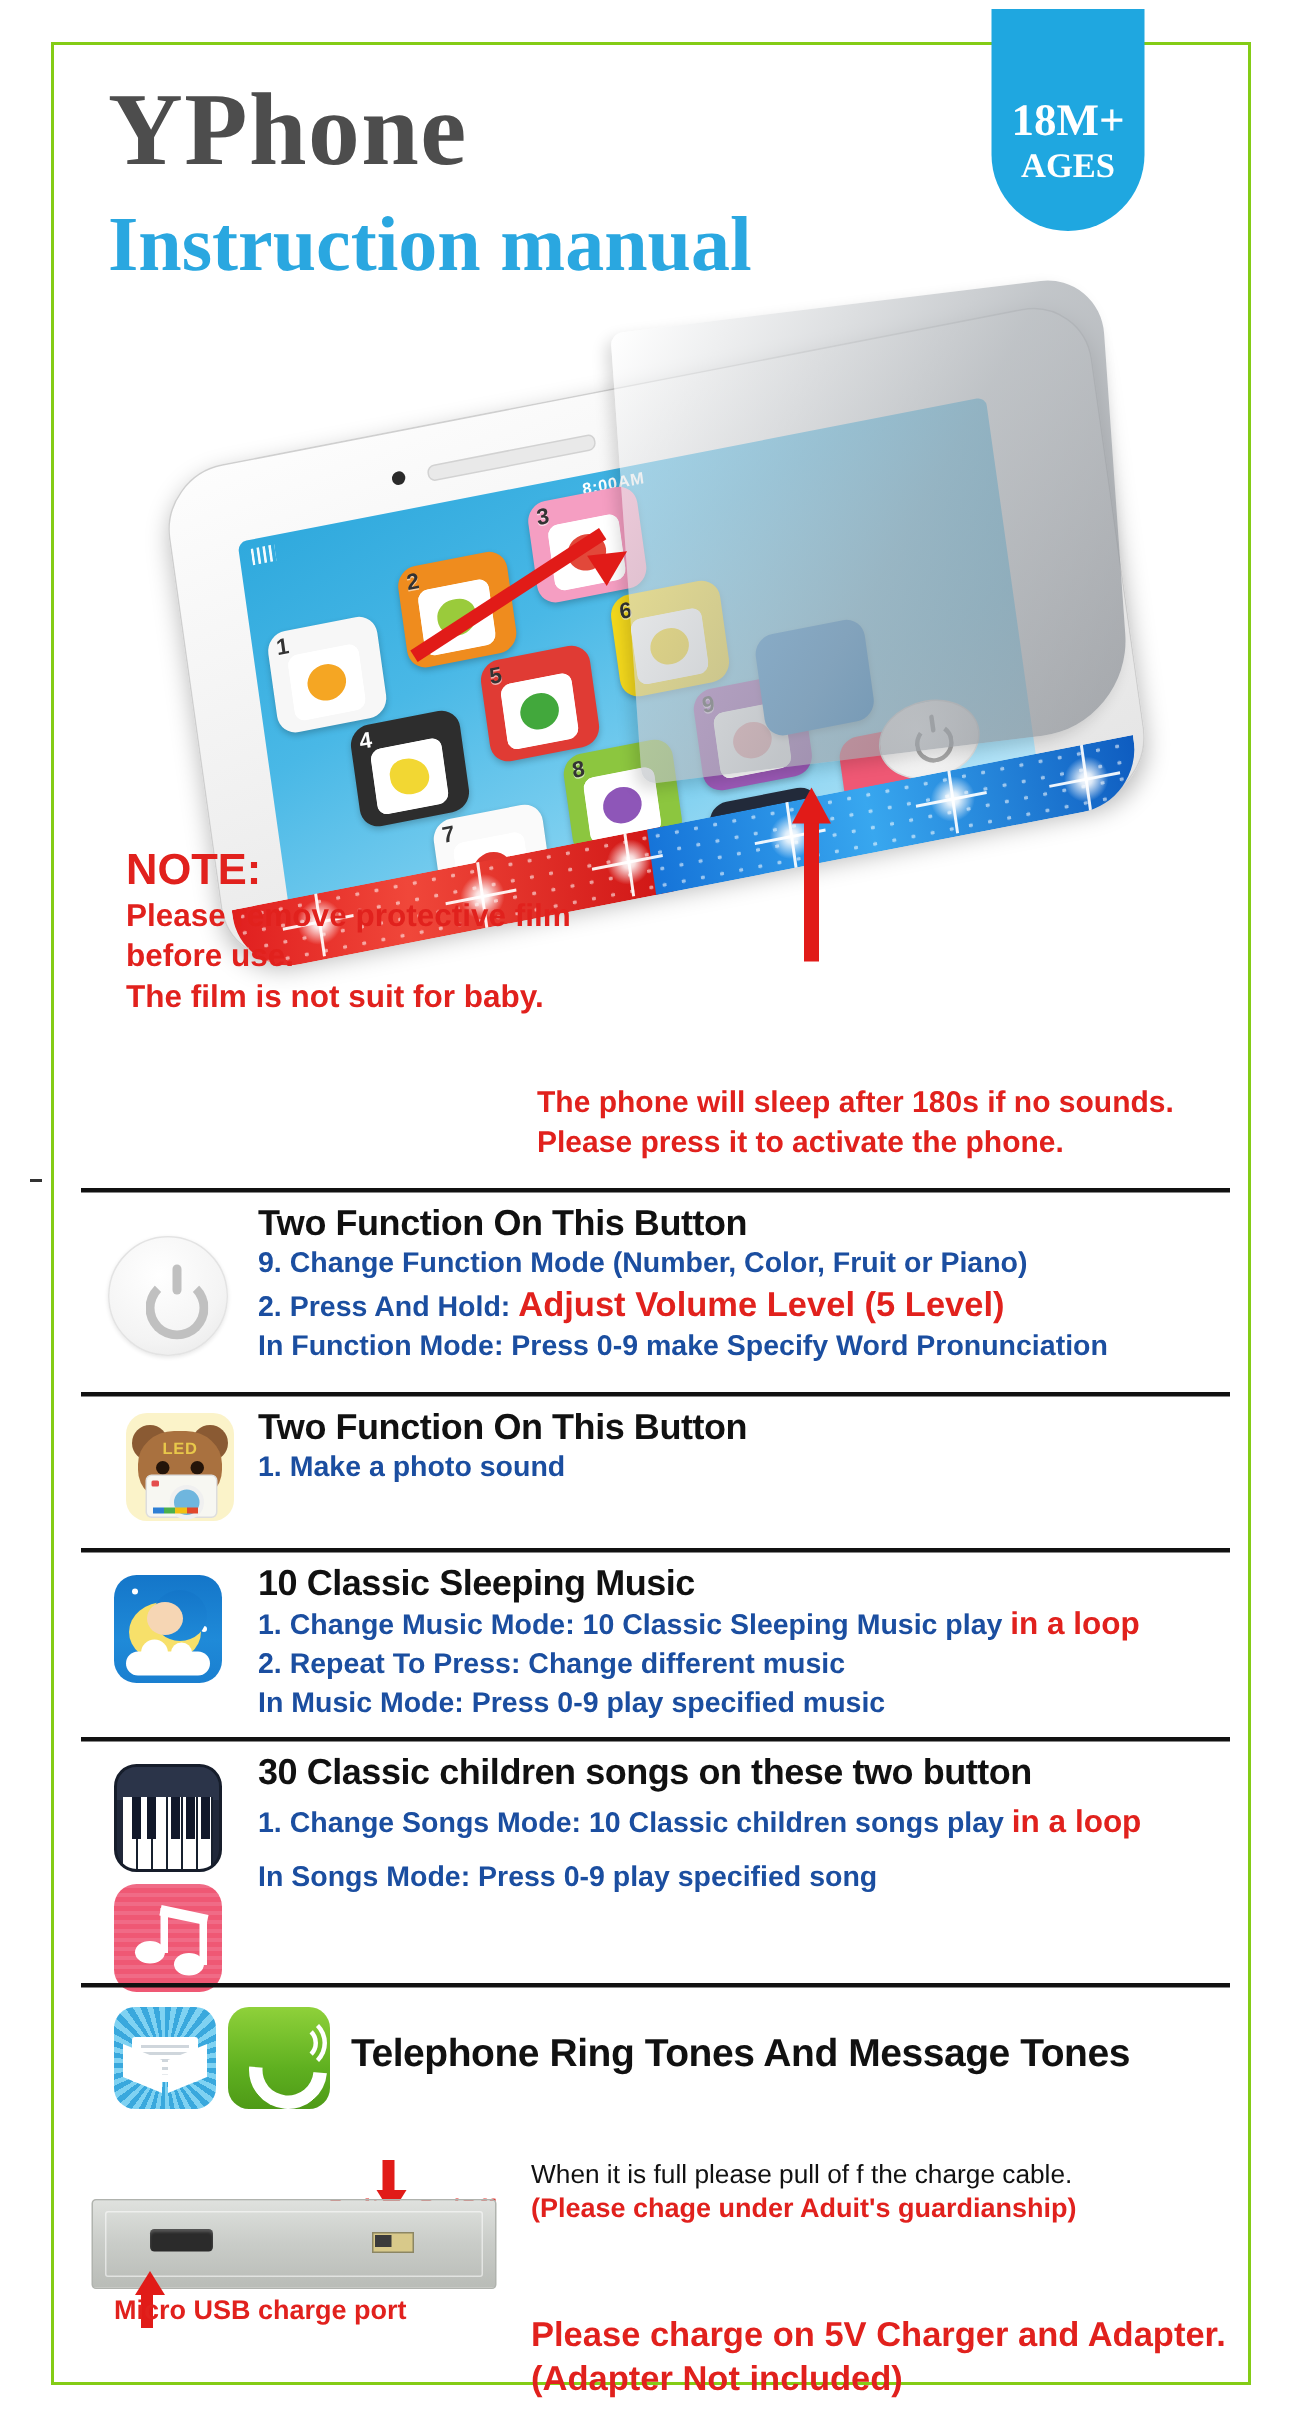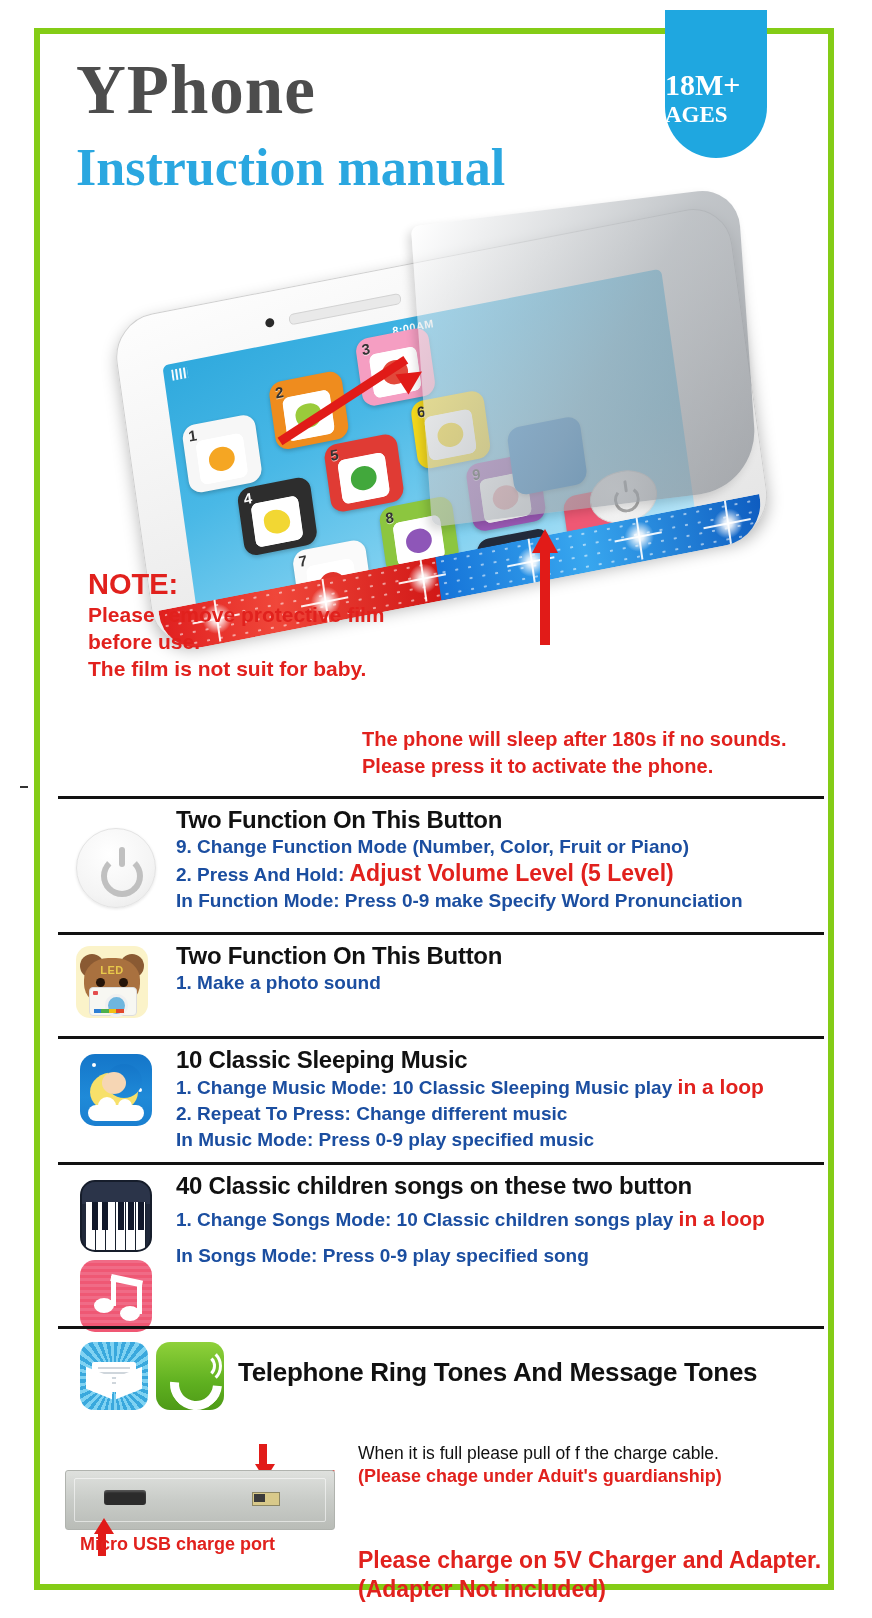--- a/index.html
+++ b/index.html
@@ -1,24 +1,24 @@
 <!DOCTYPE html>
 <html><head>
 <meta charset="utf-8">
 <style>
   html,body{margin:0;padding:0;background:#ffffff;}
   body{width:872px;height:1618px;font-family:"Liberation Sans",sans-serif;overflow:hidden;position:relative;}
-  .page{position:absolute;left:34px;top:28px;width:800px;height:1562px;border:6px solid #84cc16;background:#fff;box-sizing:border-box;}
+  .page{position:absolute;left:34px;top:28px;width:800px;height:1562px;border:2px solid #84cc16;background:#fff;box-sizing:border-box;}
   .tick{position:absolute;left:20px;top:786px;width:8px;height:2px;background:#333;}
 
   
   .header{position:absolute;left:0;top:0;width:100%;height:180px;}
   .title-main{position:absolute;left:36px;top:22px;font-family:"Liberation Serif",serif;font-size:69px;font-weight:700;color:#4d4d4d;letter-spacing:1px;line-height:1;}
   .title-sub{position:absolute;left:36px;top:108px;font-family:"Liberation Serif",serif;font-size:52px;font-weight:700;color:#2aa7e0;letter-spacing:0px;line-height:1;}
-  .age-badge{position:absolute;left:625px;top:-24px;width:102px;height:148px;background:#1fa7e0;border-radius:0 0 51px 51px;color:#fff;font-family:"Liberation Serif",serif;}
+  .age-badge{position:absolute;left:625px;top:-24px;width:102px;height:148px;background:#1fa7e0;border-radius:0 0 51px 51px;color:#fff;text-align:center;font-family:"Liberation Serif",serif;}
   .age-badge .l1{position:absolute;top:58px;left:0;right:0;font-size:30px;font-weight:700;letter-spacing:0px;}
   .age-badge .l2{position:absolute;top:92px;left:0;right:0;font-size:23px;font-weight:700;letter-spacing:0px;}
 
   
   .photo{position:absolute;left:30px;top:185px;width:760px;height:470px;}
   .phone{position:absolute;left:60px;top:10px;width:640px;height:420px;transform:rotate(-11deg) skewX(-3deg);}
   .phone-body{position:absolute;left:0;top:30px;width:625px;height:330px;border-radius:42px;
     background:linear-gradient(170deg,#fdfdfd 0%,#f2f2f2 45%,#e4e4e4 100%);
     box-shadow:0 6px 16px rgba(0,0,0,.28);border:1px solid #cfcfcf;}
   .led-strip{position:absolute;left:6px;bottom:-6px;width:612px;height:44px;border-radius:0 0 40px 40px;overflow:hidden;}
@@ -290,21 +290,21 @@
       <div class="sec-line">
         <span>2. Press And Hold:</span>
         <span class="em">Adjust Volume Level (5 Level)</span>
       </div>
       <div class="sec-line">In Function Mode: Press 0-9 make Specify Word Pronunciation</div>
     </div>
   </div>
 
   <div class="hr" style="top:898px;"></div>
   <div class="section" style="top:908px;">
-    <div class="ic ic-bear" style="left:18px;top:4px;">
+    <div class="ic ic-bear" style="left:30px;top:4px;">
       <span class="bear-ear" style="left:4px;"></span>
       <span class="bear-ear" style="right:4px;"></span>
       <span class="bear-head"></span>
       <span class="bear-led">LED</span>
       <span class="bear-eye" style="left:20px;"></span>
       <span class="bear-eye" style="right:20px;"></span>
       <span class="bear-cam">
         <span class="bear-flash"></span>
         <span class="bear-lens"></span>
         <span class="bear-strip"></span>
@@ -351,21 +351,21 @@
       </span>
     </div>
     <div class="ic ic-note" style="left:22px;top:88px;">
       <span class="beam"></span>
       <span class="stem"></span>
       <span class="stem2"></span>
       <span class="nb"></span>
       <span class="nb2"></span>
     </div>
     <div class="sec-body" style="left:118px;top:0;width:668px;">
-      <div class="sec-title">40 Classic children songs on these two button</div>
+      <div class="sec-title">30 Classic children songs on these two button</div>
       <div class="sec-line" style="margin-top:6px;">
         <span>1. Change Songs Mode: 10 Classic children songs play</span>
         <span class="em-s">in a loop</span>
       </div>
       <div class="sec-line" style="margin-top:10px;">In Songs Mode: Press 0-9 play specified song</div>
     </div>
   </div>
 
   <div class="hr" style="top:1292px;"></div>
   <div class="section" style="top:1302px;">

